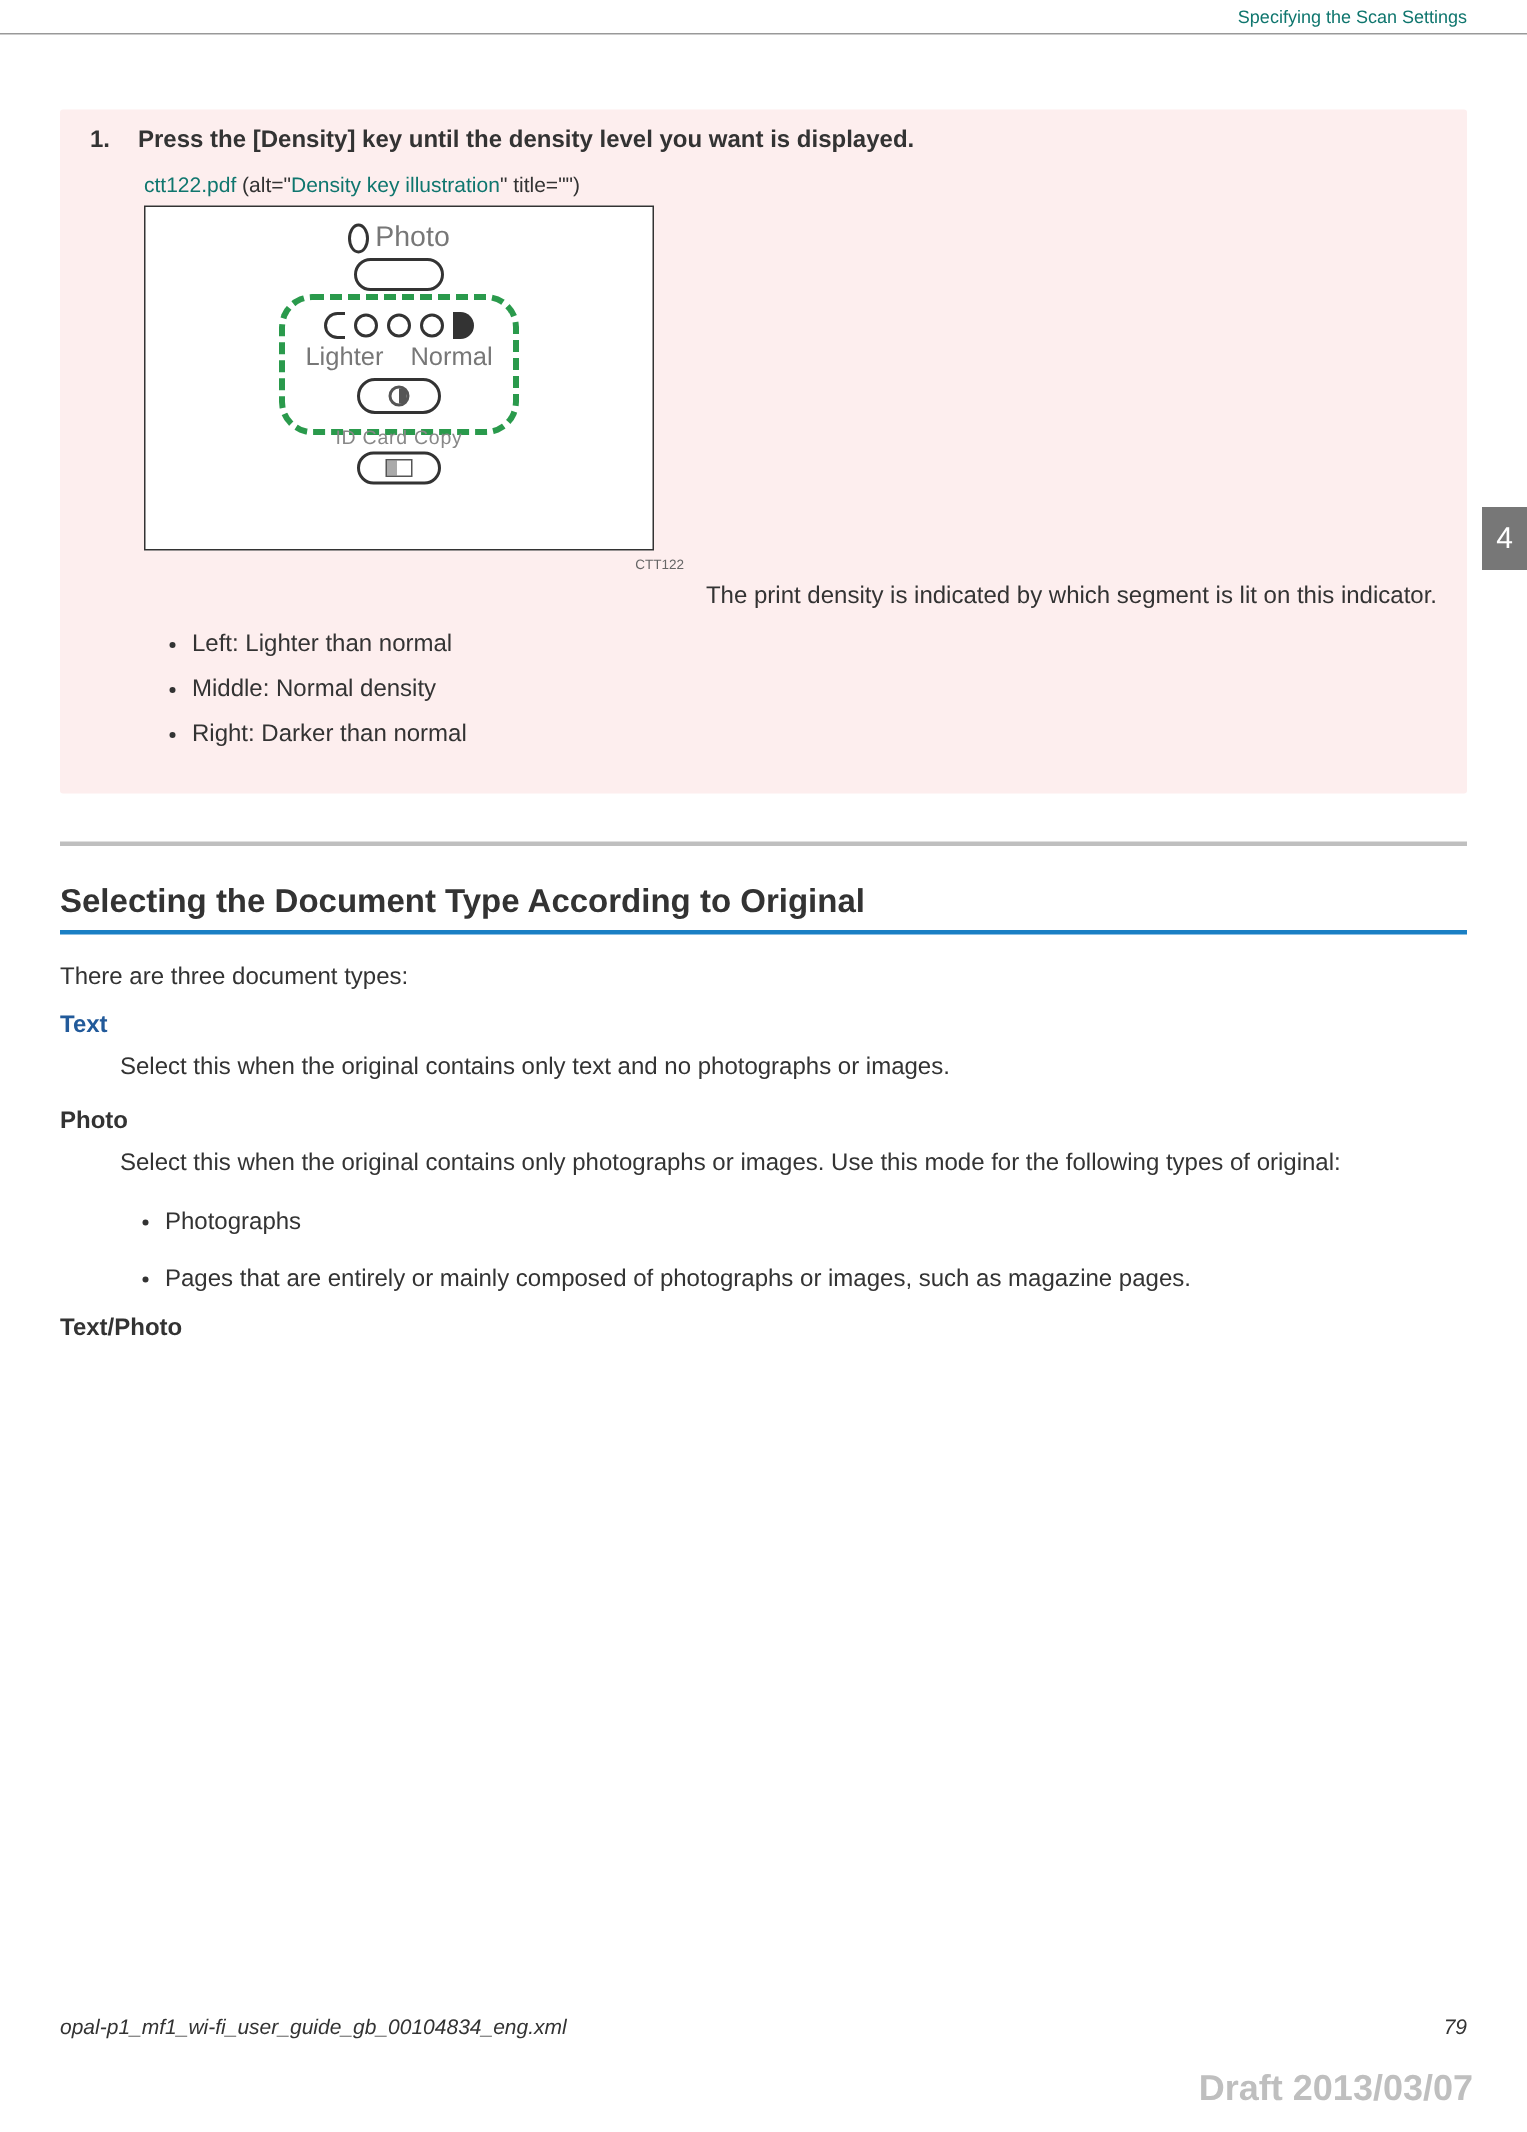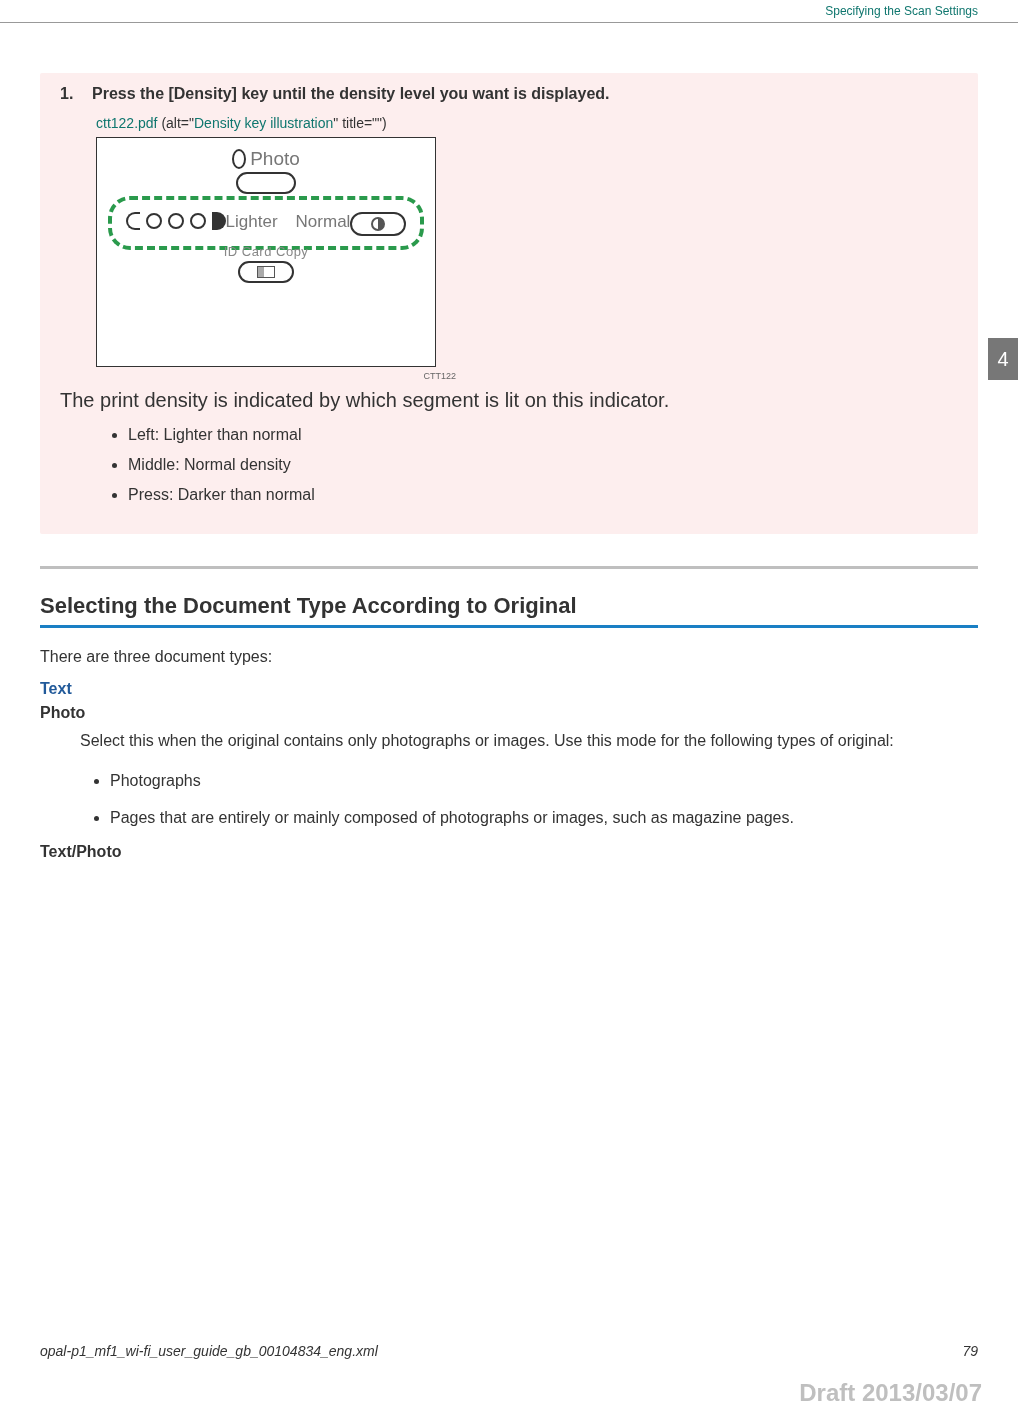--- a/index.html
+++ b/index.html
@@ -88,21 +88,21 @@
       display:flex;
       align-items:center;
       justify-content:center;
     }
     .dashed-frame {
       border: 4px dashed #2a9a4c;
       border-radius: 22px;
       padding: 8px 14px 10px 14px;
       margin-top: 2px;
       display:flex;
-      flex-direction:row;
+      flex-direction:column;
       align-items:center;
     }
     .density-indicators {
       display: flex;
       gap: 6px;
       align-items: center;
       margin-bottom: 2px;
     }
     .half-left {
       width: 14px; height: 18px;
@@ -170,22 +170,24 @@
       background: linear-gradient(to right, #aaa 40%, #fff 40%);
     }
     .illus-caption {
       text-align: right;
       font-size: 9px;
       color: #666;
       width: 360px;
       margin-top: 4px;
     }
     .explain {
-      font-size: 20px;
+      margin-left: 36px;
+      font-size: 16px;
       margin-top: 6px;
+      text-align: right;
     }
     .bullets {
       margin-left: 68px;
       margin-top: 14px;
       list-style: disc;
       font-size: 16px;
     }
     .bullets li {
       margin-bottom: 12px;
     }
@@ -312,30 +314,31 @@
         </div>
       </div>
       <div class="illus-caption">CTT122</div>
     </div>
 
     <div class="explain">The print density is indicated by which segment is lit on this indicator.</div>
 
     <ul class="bullets">
       <li>Left: Lighter than normal</li>
       <li>Middle: Normal density</li>
-      <li>Press: Darker than normal</li>
+      <li>Right: Darker than normal</li>
     </ul>
   </div>
 
   <h2 class="section-heading">Selecting the Document Type According to Original</h2>
   <div class="heading-underline"></div>
 
   <p class="para">There are three document types:</p>
 
   <div class="term blue">Text</div>
+  <div class="def">Select this when the original contains only text and no photographs or images.</div>
 
   <div class="term">Photo</div>
   <div class="def">Select this when the original contains only photographs or images. Use this mode for the following types of original:</div>
   <ul class="def-bullets">
     <li>Photographs</li>
     <li>Pages that are entirely or mainly composed of photographs or images, such as magazine pages.</li>
   </ul>
 
   <div class="term">Text/Photo</div>
 

